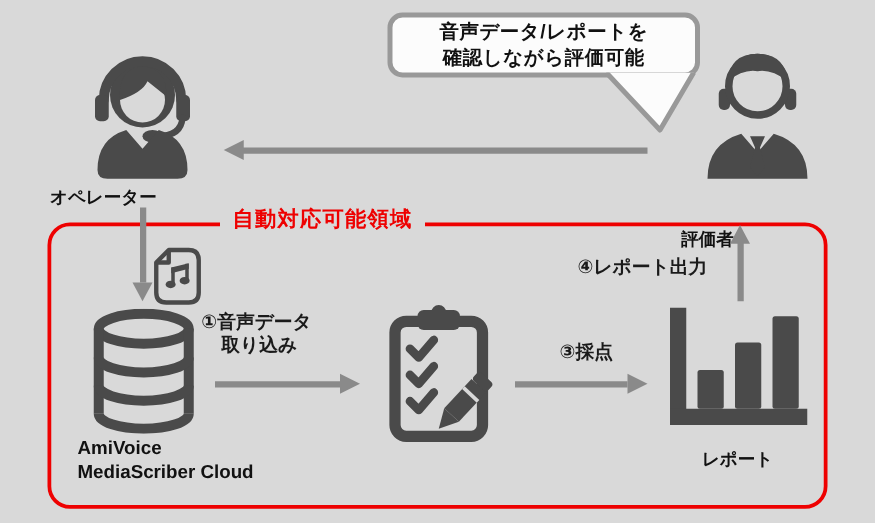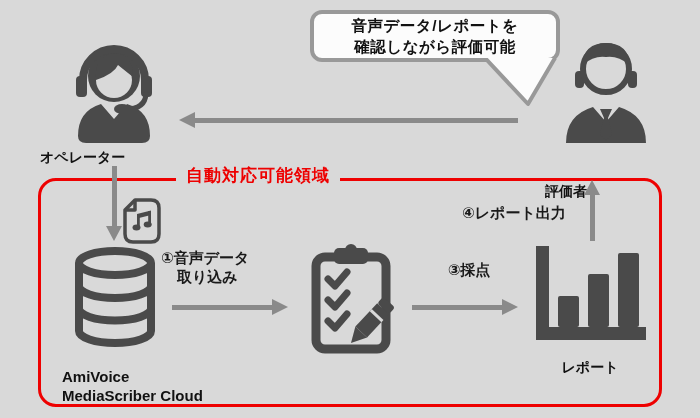--- a/index.html
+++ b/index.html
@@ -52,32 +52,32 @@
   .ahead-down  { border-width:15px 8.5px 0 8.5px; border-color:#8a8a8a transparent transparent transparent; }
   .ahead-up    { border-width:0 8.5px 15px 8.5px; border-color:transparent transparent #8a8a8a transparent; }
 
   
   .step { position:absolute; font-size:15px; font-weight:700; color:#1a1a1a; z-index:2; white-space:nowrap; }
   .step .l2 { display:block; }
   .s1 { left:161px; top:204px; line-height:19px;margin-top:44px; }
   .s1 .l2 { padding-left:16px; }
   .s2 { left:186px; top:264px; line-height:20px; }
   .s2 .l2 { padding-left:13px; }
-  .s3 { left:433px; top:261px; width:72px; text-align:center; }
+  .s3 { left:433px; top:272px; width:72px; text-align:center; }
   .s4 { left:462px; top:204px; width:118px; }
   .s5 { left:290px; top:93px;  width:150px; text-align:center; }
 
   
   .node-icon { position:absolute; color:#4a4a4a; z-index:2; }
   .file-icon      { left:122px; top:197px; }
   .db-icon        { left:70px;  top:247px; }
   .clipboard-icon { left:307px; top:243px; }
   .chart-icon     { left:536px; top:246px; }
   .db-label {
-    position:absolute; left:62px; top:367px; font-weight:700; font-size:15px;
+    position:absolute; left:62px; top:349px; font-weight:700; font-size:15px;
     line-height:19px; z-index:2;
   }
   .report-label {
     position:absolute; left:540px; top:359px; width:100px; text-align:center;
     font-weight:700; font-size:14px; z-index:2;
   }
 </style>
 </head>
 <body>
 

